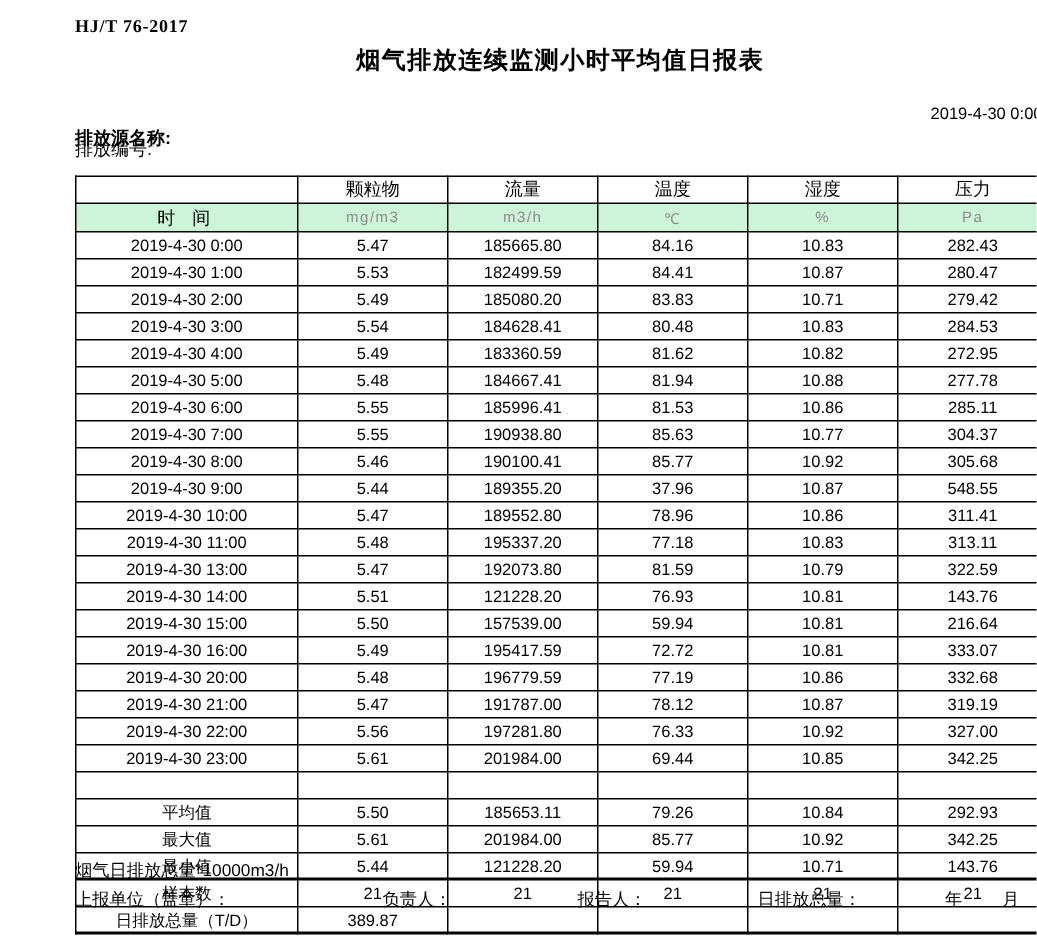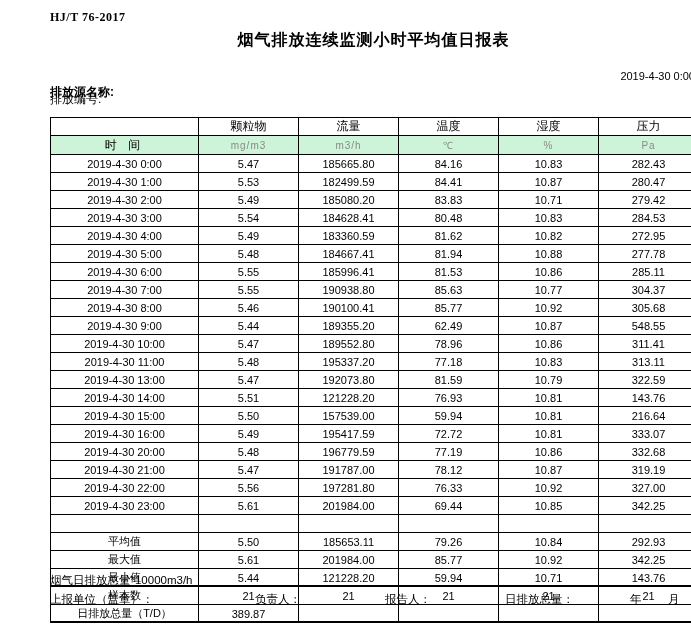--- a/index.html
+++ b/index.html
@@ -255,21 +255,21 @@
         <td>5.46</td>
         <td>190100.41</td>
         <td>85.77</td>
         <td>10.92</td>
         <td>305.68</td>
       </tr>
       <tr>
         <td class="time-cell">2019-4-30 9:00</td>
         <td>5.44</td>
         <td>189355.20</td>
-        <td>62.49</td>
+        <td>37.96</td>
         <td>10.87</td>
         <td>548.55</td>
       </tr>
       <tr>
         <td class="time-cell">2019-4-30 10:00</td>
         <td>5.47</td>
         <td>189552.80</td>
         <td>78.96</td>
         <td>10.86</td>
         <td>311.41</td>

